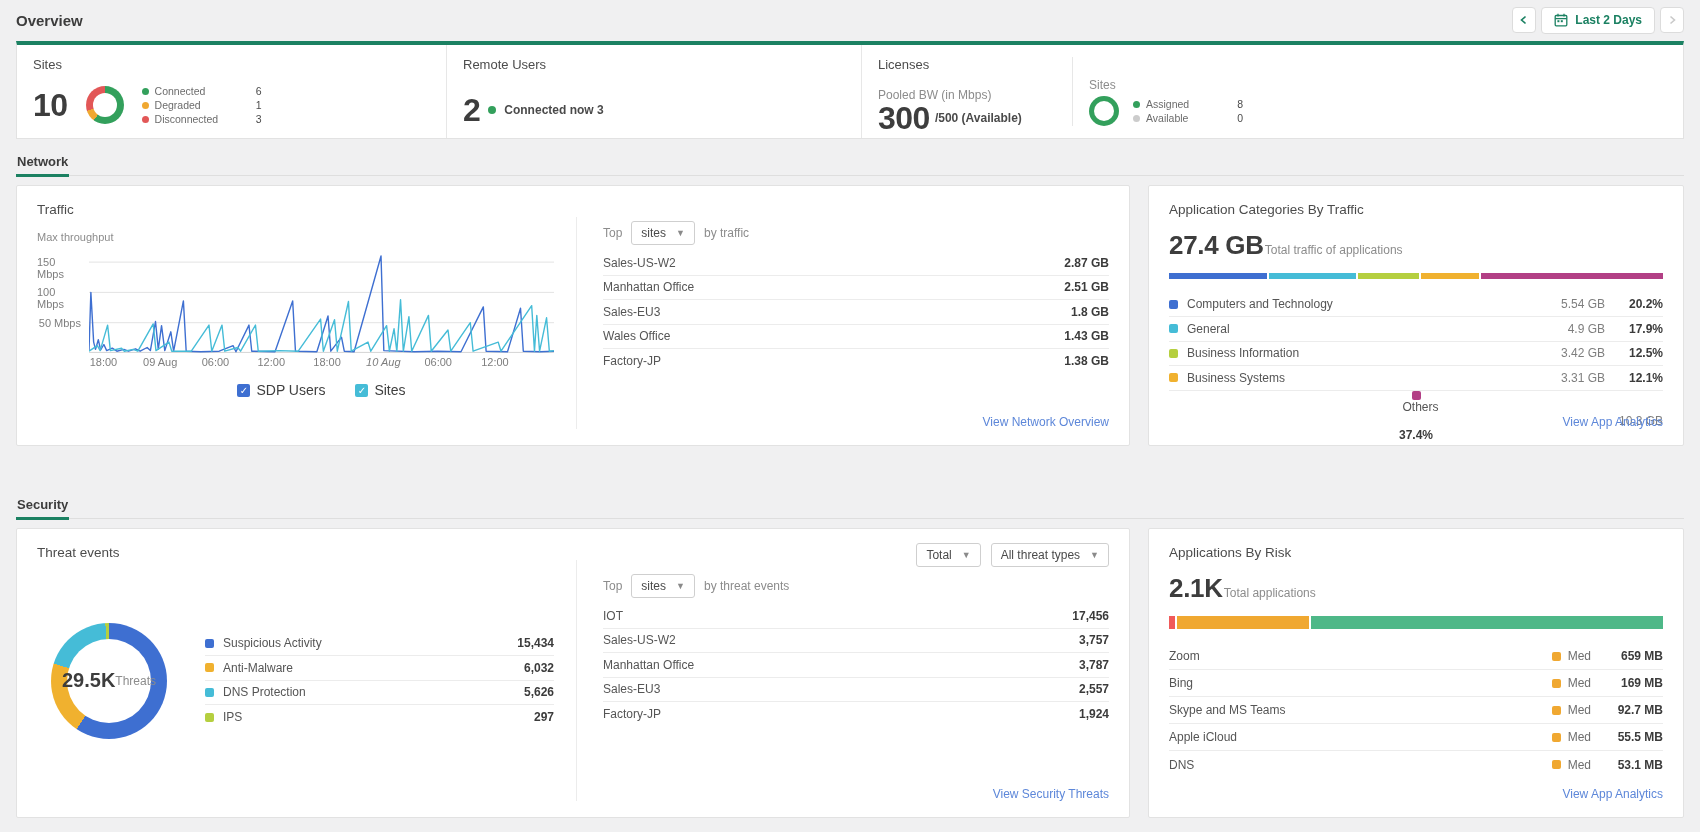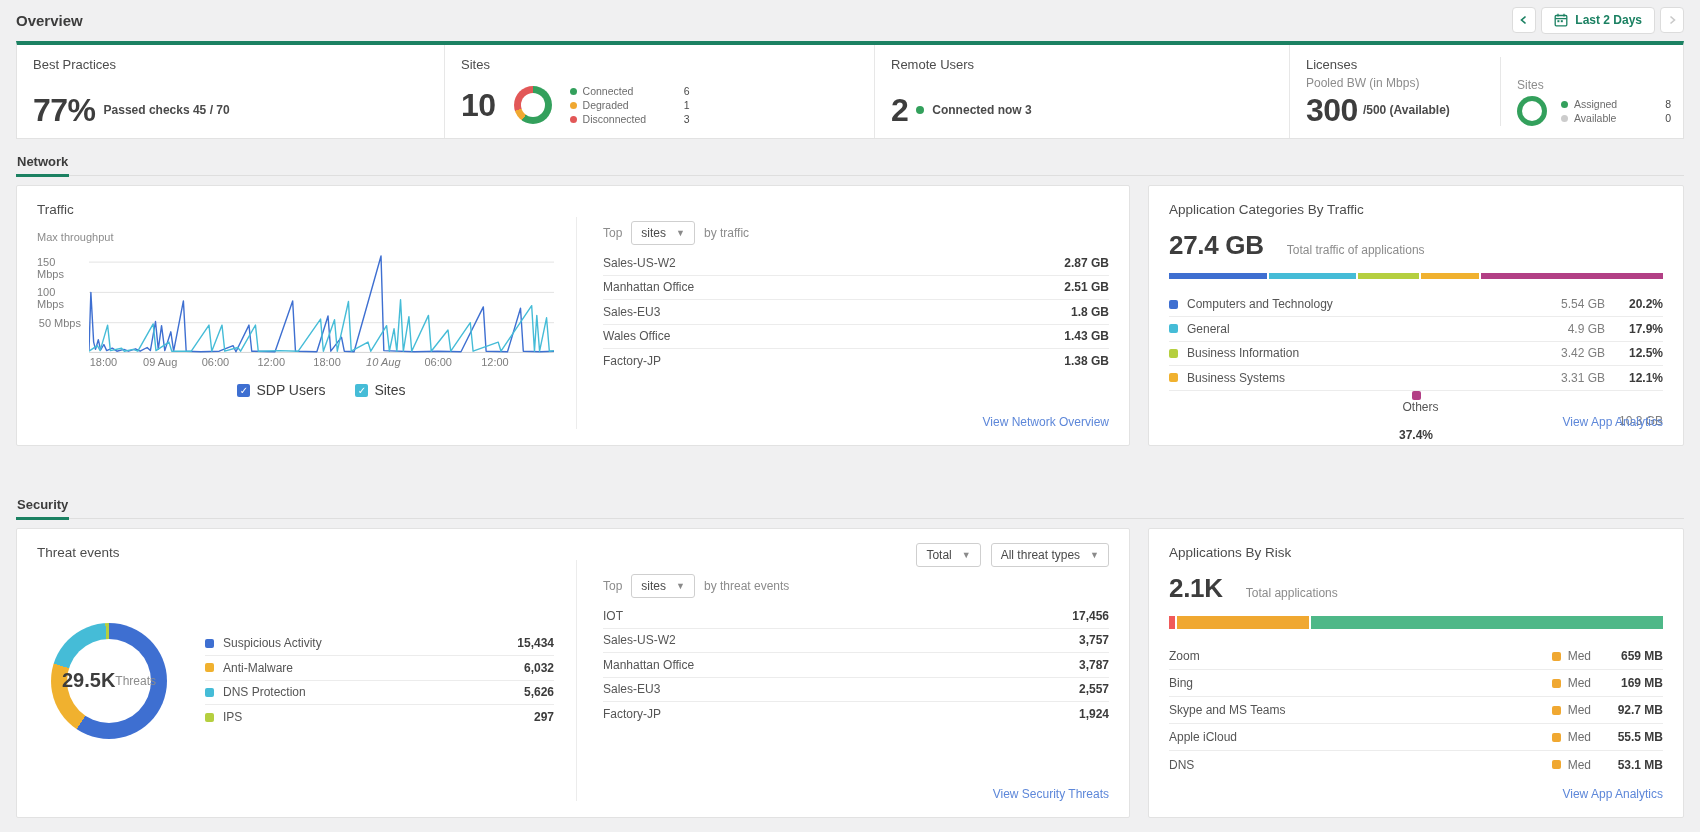--- a/index.html
+++ b/index.html
@@ -32,21 +32,21 @@
   .donut .hole{ position:absolute; background:#fff; border-radius:50%; inset:0; margin:auto;
                 display:flex; flex-direction:row; align-items:center; justify-content:center; }
   .mini-legend{ font-size:10.5px; color:#6c6c6c; }
   .mini-legend .row{ display:flex; align-items:center; gap:6px; line-height:14px; }
   .mini-legend .dot{ width:7px; height:7px; border-radius:50%; flex:0 0 auto; }
   .mini-legend .v{ margin-left:auto; color:#4a4a4a; }
   .status-dot{ width:8px; height:8px; border-radius:50%; display:inline-block; }
   .lic-col1{ flex:0 0 195px; display:flex; flex-direction:column; border-right:1px solid #e7e7e7;
              padding-right:14px; }
   .lic-col2{ flex:1; display:flex; flex-direction:column; padding-left:16px; }
-  .sub-label{ font-size:12px; color:#8c8c8c; margin-top:4px; }
+  .sub-label{ font-size:12px; color:#8c8c8c; margin-top:16px; }
   .sub-caption{ font-size:12px; font-weight:bold; color:#4a4a4a; margin-left:5px; }
   
   .section-hdr{ margin:13px 16px 0; border-bottom:1px solid #dedede; }
   .section-hdr span{ display:inline-block; font-size:13px; font-weight:bold; color:#3c3c3c;
                      padding:0 1px 5px; border-bottom:3px solid #1b8162; margin-bottom:-2px; }
   
   .cards-row{ display:flex; gap:18px; margin:9px 16px 0;justify-content:flex-end; }
   .card{ background:#fff; border:1px solid #e2e2e2; border-radius:2px; padding:16px 20px;
          display:flex; flex-direction:column; }
   .card-title{ font-size:13.5px; color:#4c4c4c; }
@@ -88,21 +88,21 @@
   .threat-left-inner{ display:flex; align-items:center; gap:38px; margin:auto 0; padding-left:14px; }
   .big-donut-num{ font-size:20px; font-weight:bold; color:#3d3d3d; }
   .big-donut-cap{ font-size:12px; color:#8c8c8c; }
   .tleg{ flex:1; }
   .tleg .row{ display:flex; align-items:center; height:24.5px; border-bottom:1px solid #ececec; }
   .tleg .row:last-child{ border-bottom:none; }
   .sq{ width:9px; height:9px; border-radius:2px; flex:0 0 auto; }
   .tleg .lbl{ font-size:12px; color:#555; margin-left:9px; }
   .tleg .val{ margin-left:auto; font-size:12px; font-weight:bold; color:#3b3b3b; }
   
-  .num-row{ display:flex; align-items:baseline; gap:23px; margin-top:13px; }
+  .num-row{ display:flex; align-items:baseline; gap:1px; margin-top:13px; }
   .num-lg{ font-size:26px; font-weight:bold; color:#3d3d3d; letter-spacing:-0.3px; }
   .num-cap{ font-size:12px; color:#8c8c8c; }
   .stackbar{ display:flex; gap:2px; height:13px; margin-top:12px; }
   .cat-rows{ margin-top:14px; }
   .cat-row{ display:flex; align-items:center; height:24.5px; border-bottom:1px solid #ececec; cursor:pointer; }
   .cat-row:last-child{ border-bottom:none;flex-direction:column; }
   .cat-row .name{ font-size:12px; color:#555; margin-left:9px; }
   .cat-row .gb{ margin-left:auto; font-size:12px; color:#7e7e7e; }
   .cat-row .pct{ flex:0 0 58px; text-align:right; font-size:12px; font-weight:bold; color:#3b3b3b; }
   .risk-rows{ margin-top:14px; }
@@ -138,27 +138,20 @@
       </button>
       <button class="chev-btn">
         <svg width="10" height="10" viewBox="0 0 10 10">
           <polyline points="3.5,1.5 7.5,5 3.5,8.5" fill="none" stroke="#c9c9c9" stroke-width="1.6"></polyline>
         </svg>
       </button>
     </div>
   </div>
 
   <div class="kpi-card">
-    <div class="kpi-sec kpi-bp">
-      <div class="sec-title">Best Practices</div>
-      <div class="kpi-bottom">
-        <span class="big-num">77%</span>
-        <span class="kpi-caption">Passed checks 45 / 70</span>
-      </div>
-    </div>
     <div class="kpi-sec kpi-sites">
       <div class="sec-title">Sites</div>
       <div class="kpi-bottom" style="gap:18px;">
         <span class="big-num">10</span>
         <div class="donut" style="width: 38px; height: 38px; background: conic-gradient(rgb(51, 160, 92) 0deg, rgb(51, 160, 92) 216deg, rgb(240, 168, 49) 216deg, rgb(240, 168, 49) 252deg, rgb(226, 87, 87) 252deg, rgb(226, 87, 87) 360deg);">
           <div class="hole" style="width:24px;height:24px;"></div>
         </div>
         <div class="mini-legend" style="width:120px;">
             <div class="row">
               <span class="dot" style="background-color: rgb(51, 160, 92);"></span>

